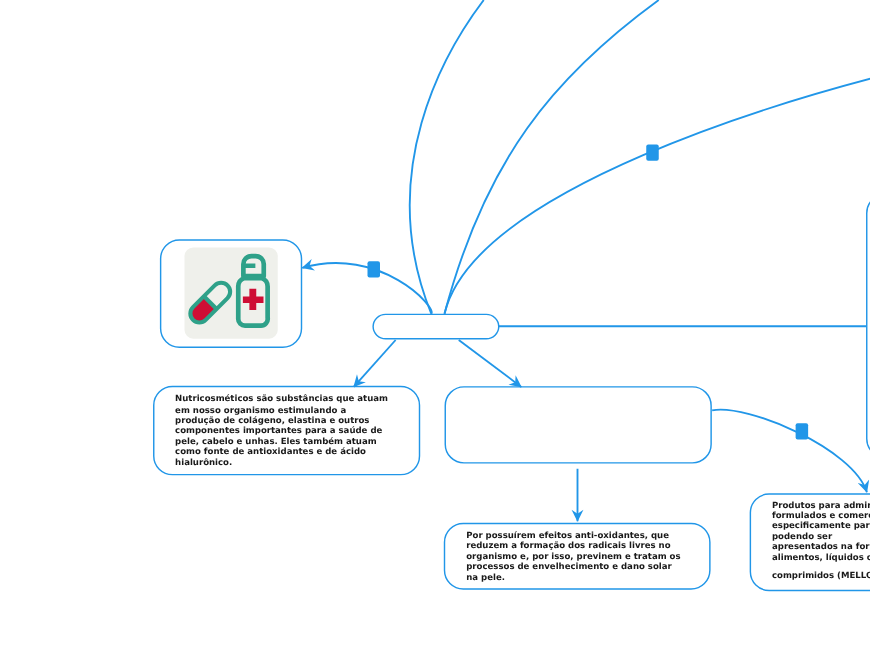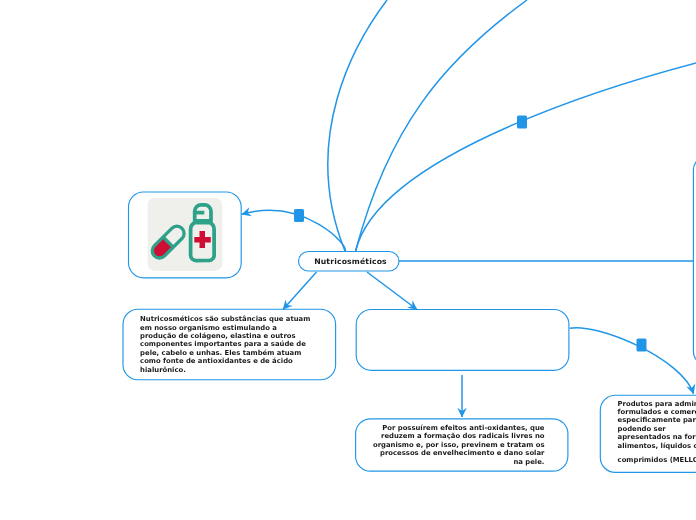--- a/index.html
+++ b/index.html
@@ -17,21 +17,21 @@
   #central .label{font-weight:bold;font-size:7.7px;color:#1a1a1a;letter-spacing:0.02em;}
   #imgnode{left:127.2px;top:190.8px;width:114.2px;height:87.5px;border-radius:15px;}
   #imgnode .panel{position:absolute;left:19.2px;top:5.8px;width:74.5px;height:73px;
         background:transparent;border-radius:7px;overflow:hidden;}
   #imgnode .icon{position:absolute;left:0;top:0;}
   #n1{left:121.8px;top:307.9px;width:214.1px;height:91px;}
   #n1 .body{position:absolute;left:18.3px;top:7.2px;}
   #n2{left:355.2px;top:308.5px;width:214.2px;height:62.3px;}
   #n2 .body{position:absolute;left:18.6px;top:6.3px;}
   #n3{left:354.6px;top:417.8px;width:213.8px;height:53.9px;}
-  #n3 .body{position:absolute;left:18.4px;top:6.1px;text-align:right;}
+  #n3 .body{position:absolute;left:18.4px;top:6.1px;}
   #n4{left:599.1px;top:394px;width:215px;height:78.8px;}
   #n4 .body{position:absolute;left:18.5px;top:5.5px;white-space:pre;}
   #n4 .body.cont{top:61.5px;}
   #n5{left:692.2px;top:154.6px;width:160px;height:212px;}
 </style>
 </head>
 <body>
 
 <div id="stage">
 
@@ -62,23 +62,20 @@
       <path d="M462,375 L462,417" marker-end="url(#arrow)"></path>
       <path d="M569.7,328.3 C597.8,322.7 682.8,359 693.5,393.8" marker-end="url(#arrow)"></path>
     </g>
     <g fill="#2196e8">
       <rect x="294" y="209" width="10" height="13" rx="1.6"></rect>
       <rect x="517" y="115.5" width="10" height="13" rx="1.6"></rect>
       <rect x="636.5" y="338.5" width="10" height="13" rx="1.6"></rect>
     </g>
   </svg>
 
-  <div class="node" id="central">
-    <span class="label">Nutricosméticos</span>
-  </div>
 
   <div class="node" id="imgnode">
     <div class="panel">
       <svg class="icon" viewBox="-2 -0.9 74 75" width="74" height="75">
         <g transform="translate(20.2 44.2) rotate(-45)">
           <clipPath id="capclip">
               <rect x="-19.5" y="-7.2" width="39" height="14.4" rx="7.2" ry="7.2"></rect>
             </clipPath>
           <rect clip-path="url(#capclip)" x="-19.5" y="-7.2" width="19.5" height="14.4" fill="#ce0e35"></rect>
           <rect x="-19.5" y="-7.2" width="39" height="14.4" rx="7.2" ry="7.2" fill="none" stroke="#2ea189" stroke-width="3.3"></rect>

